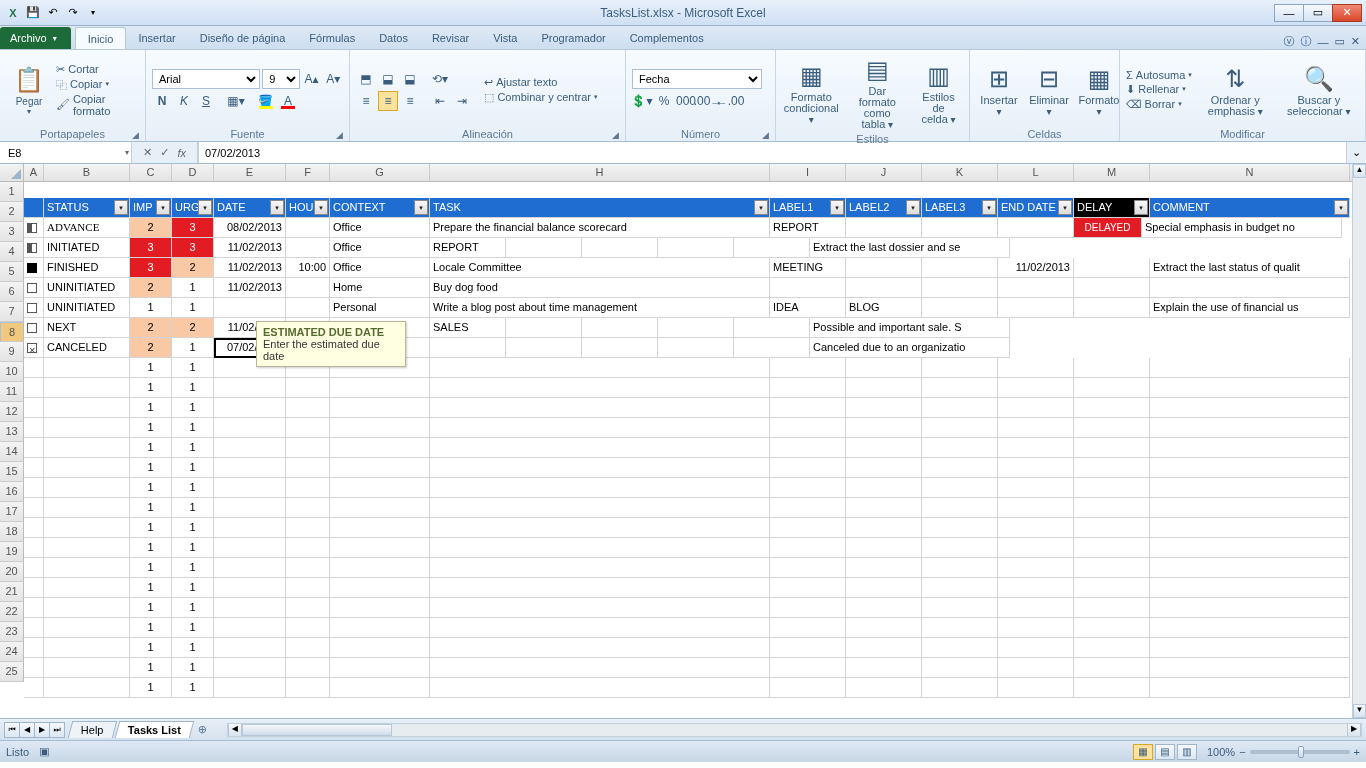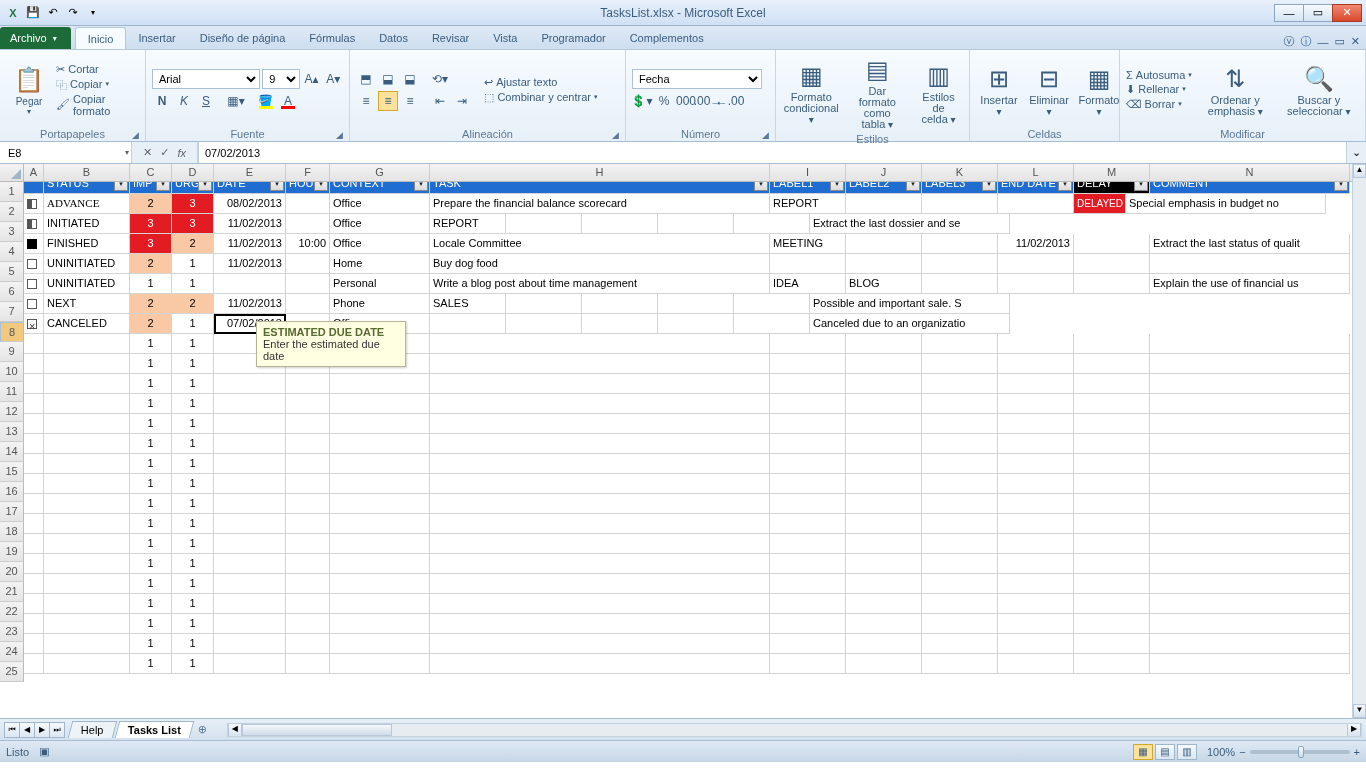--- a/index.html
+++ b/index.html
@@ -49,21 +49,21 @@
 
 
 .grid-wrap { height:554px; position:relative; overflow:hidden; background:#fff; }
 .corner { position:absolute; top:0; left:0; width:24px; height:18px; background:linear-gradient(#f3f3f3,#e4e4e4); border-right:1px solid #bbb; border-bottom:1px solid #bbb; z-index:3; }
 .corner::after { content:""; position:absolute; right:2px; bottom:2px; border:5px solid transparent; border-bottom-color:#9fb5c9; border-right-color:#9fb5c9; }
 .colhdrs { position:absolute; top:0; left:24px; right:14px; height:18px; display:flex; z-index:2; background:linear-gradient(#f3f3f3,#e4e4e4); border-bottom:1px solid #bbb; }
 .ch { border-right:1px solid #ccc; text-align:center; color:#555; font-size:11px; line-height:17px; cursor:pointer; }
 .rowhdrs { position:absolute; top:18px; left:0; width:24px; z-index:2; }
 .rh { height:20px; background:linear-gradient(#f3f3f3,#e4e4e4); border-right:1px solid #bbb; border-bottom:1px solid #ccc; text-align:center; color:#555; font-size:11px; line-height:19px; cursor:pointer; }
 .rh.sel { background:#f0c87e; }
-.cells { position:absolute; top:10px; left:24px; right:14px; }
+.cells { position:absolute; top:34px; left:24px; right:14px; }
 .crow { display:flex; height:20px; }
 .cell { border-right:1px solid #d4d4d4; border-bottom:1px solid #d4d4d4; padding:0 3px; line-height:19px; font-size:11px; overflow:hidden; white-space:nowrap; color:#000; }
 
 .crow.hdr .cell { background:#1f6dd0; color:#fff; font-weight:normal; position:relative; }
 .crow.hdr .cell.dark { background:#000; }
 .crow.hdr .cell .fbtn { position:absolute; right:1px; top:2px; width:14px; height:15px; background:linear-gradient(#f9f9f9,#dcdcdc); border:1px solid #888; display:flex; align-items:center; justify-content:center; font-size:7px; color:#222; cursor:pointer; }
 .status-icon { display:inline-block; width:10px; height:10px; border:1px solid #555; margin-right:3px; vertical-align:middle; position:relative; }
 .status-icon.filled { background:#000; border-color:#000; }
 .status-icon.half::after { content:""; position:absolute; left:0; top:0; bottom:0; width:50%; background:#555; }
 .status-icon.x::after { content:"×"; position:absolute; left:1px; top:-3px; font-size:11px; color:#333; }
@@ -399,21 +399,21 @@
         <div class="cell bg-peach" style="width: 42px;">2</div>
         <div class="cell bg-red" style="width: 42px;">3</div>
         <div class="cell " style="width: 72px; text-align: right;">08/02/2013</div>
         <div class="cell " style="width: 44px; text-align: right;"></div>
         <div class="cell " style="width: 100px;">Office</div>
         <div class="cell " style="width: 340px;">Prepare the financial balance scorecard</div>
         <div class="cell " style="width: 76px;">REPORT</div>
         <div class="cell " style="width: 76px;"></div>
         <div class="cell " style="width: 76px;"></div>
         <div class="cell " style="width: 76px; text-align: right;"></div>
-        <div class="cell delayed-tag" style="width: 52px;">DELAYED</div>
+        <div class="cell delayed-tag" style="width: 68px;">DELAYED</div>
         <div class="cell " style="width: 200px;">Special emphasis in budget no</div>
       </div>
       <div class="crow">
         <div class="cell " style="width: 20px;"><span class="status-icon half"></span></div>
         <div class="cell " style="width: 86px;">INITIATED</div>
         <div class="cell bg-red" style="width: 42px;">3</div>
         <div class="cell bg-red" style="width: 42px;">3</div>
         <div class="cell " style="width: 72px; text-align: right;">11/02/2013</div>
         <div class="cell " style="width: 44px; text-align: right;"></div>
         <div class="cell " style="width: 100px;">Office</div>

